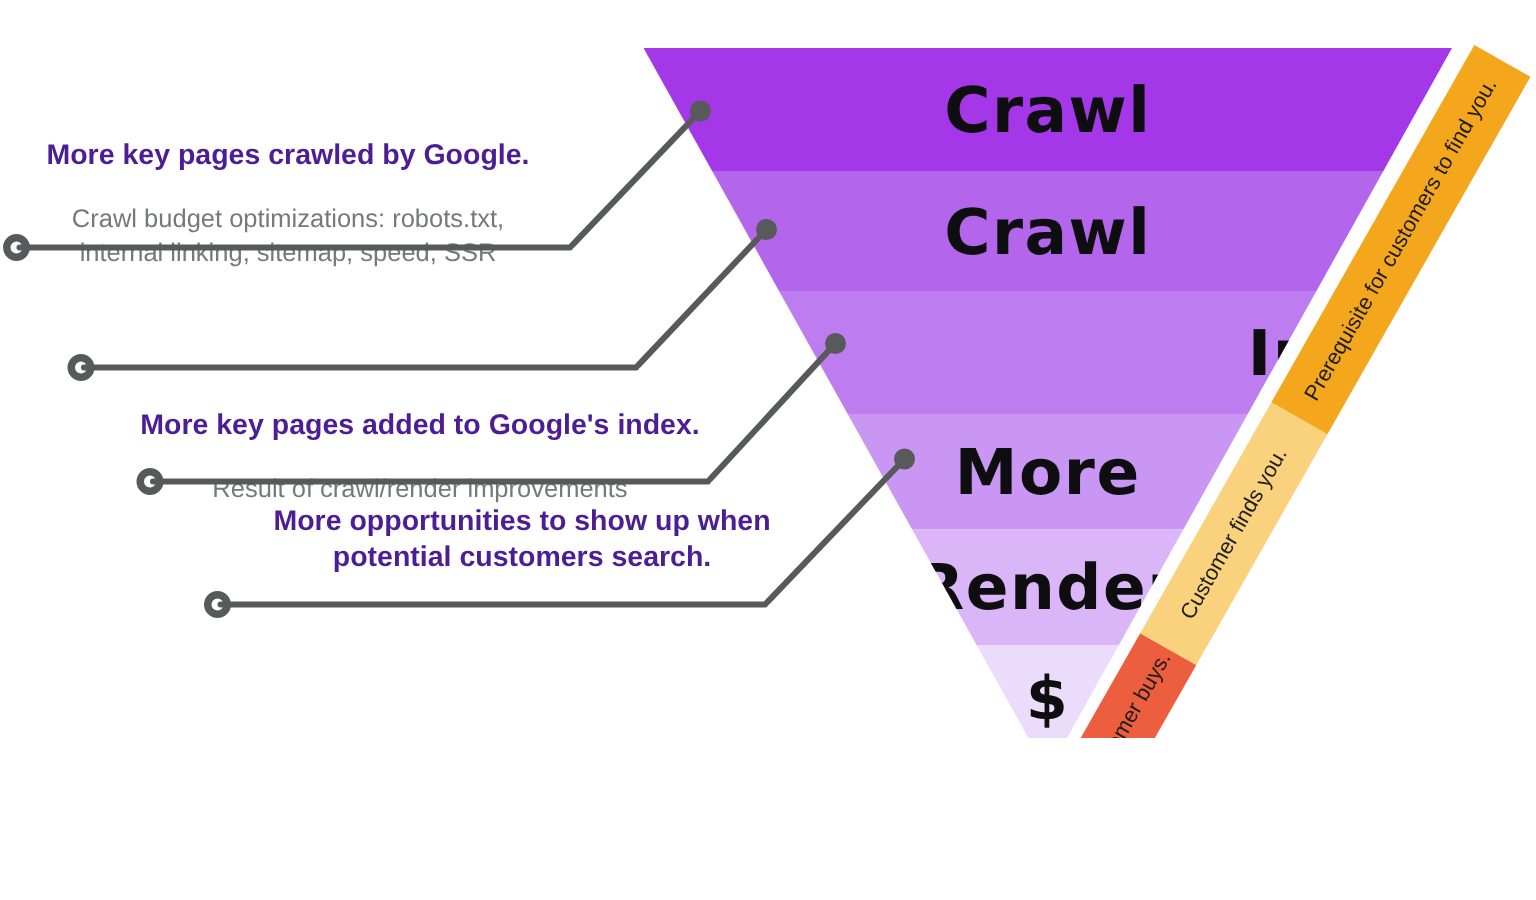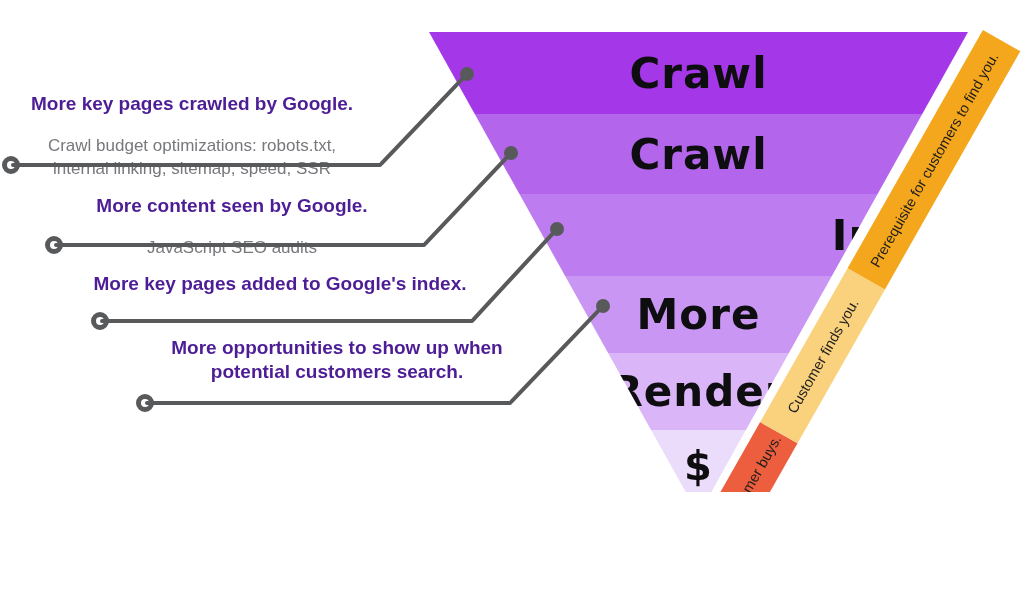--- a/index.html
+++ b/index.html
@@ -33,21 +33,21 @@
   .rseg-0{width:109px}.rseg-1{width:177px}.rseg-2{flex:1}
   .rlabel{font-size:14.5px;color:#1d1d1d;white-space:nowrap;}
 
   
   .note{position:absolute;text-align:center;}
   .note-head{font-weight:700;font-size:19px;color:#4c1d95;line-height:1.26;}
   .note-sub{font-size:17px;color:#77787c;line-height:1.38;white-space:pre-line;margin-top:18px;}
   .note-a{left:8px;top:92px;width:368px;}
   .note-b{left:52px;top:194px;width:360px;}
   .note-c{left:78px;top:272px;width:404px;}
-  .note-d{left:137px;top:336px;width:400px;}
+  .note-d{left:148px;top:336px;width:400px;}
 
   
   .hline,.dline{position:absolute;height:4px;background:#58595b;border-radius:2px;}
   .dline{transform-origin:0 50%;}
   .ring{position:absolute;width:8px;height:8px;border:5px solid #58595b;border-radius:50%;background:#fff;}
   .dot{position:absolute;width:14px;height:14px;border-radius:50%;background:#58595b;}
 
   .ring-1{left:2px;top:156px}
   .h-1{left:11px;top:163px;width:371px}
   .d-1{left:380px;top:163px;width:127px;transform:rotate(-46.3deg)}
@@ -104,26 +104,23 @@
     <div class="rseg rseg-2" style="background-color: rgb(244, 167, 28);">
       <span class="rlabel">Prerequisite for customers to find you.</span>
     </div>
   </div>
 
   <div class="note note-a">
     <div class="note-head">More key pages crawled by Google.</div>
     <div class="note-sub">Crawl budget optimizations: robots.txt,
 internal linking, sitemap, speed, SSR</div>
   </div>
-  <div class="note note-b">
-    <div class="note-head">More content seen by Google.</div>
-    <div class="note-sub">JavaScript SEO audits</div>
-  </div>
   <div class="note note-c">
     <div class="note-head">More key pages added to Google's index.</div>
+    <div class="note-sub">Result of crawl/render improvements</div>
   </div>
   <div class="note note-d">
     <div class="note-head">More opportunities to show up when potential customers search.</div>
   </div>
 
   <div class="ring ring-1"></div>
   <div class="hline h-1"></div>
   <div class="dline d-1"></div>
   <div class="dot dot-1"></div>
 

